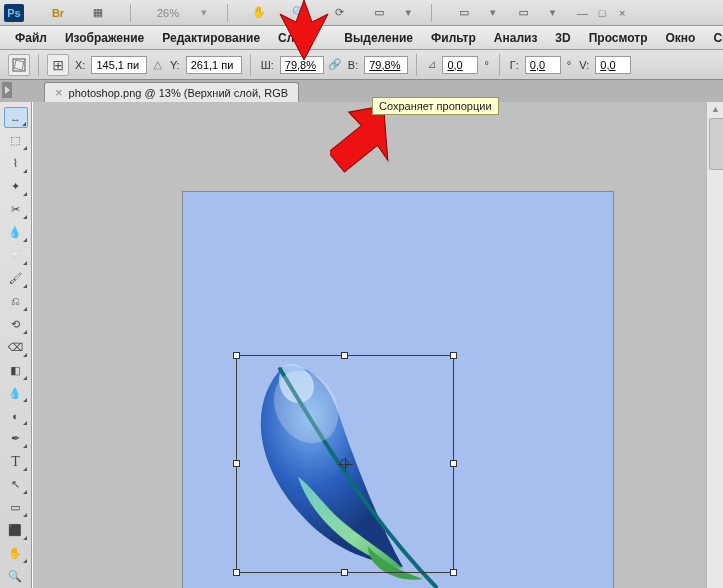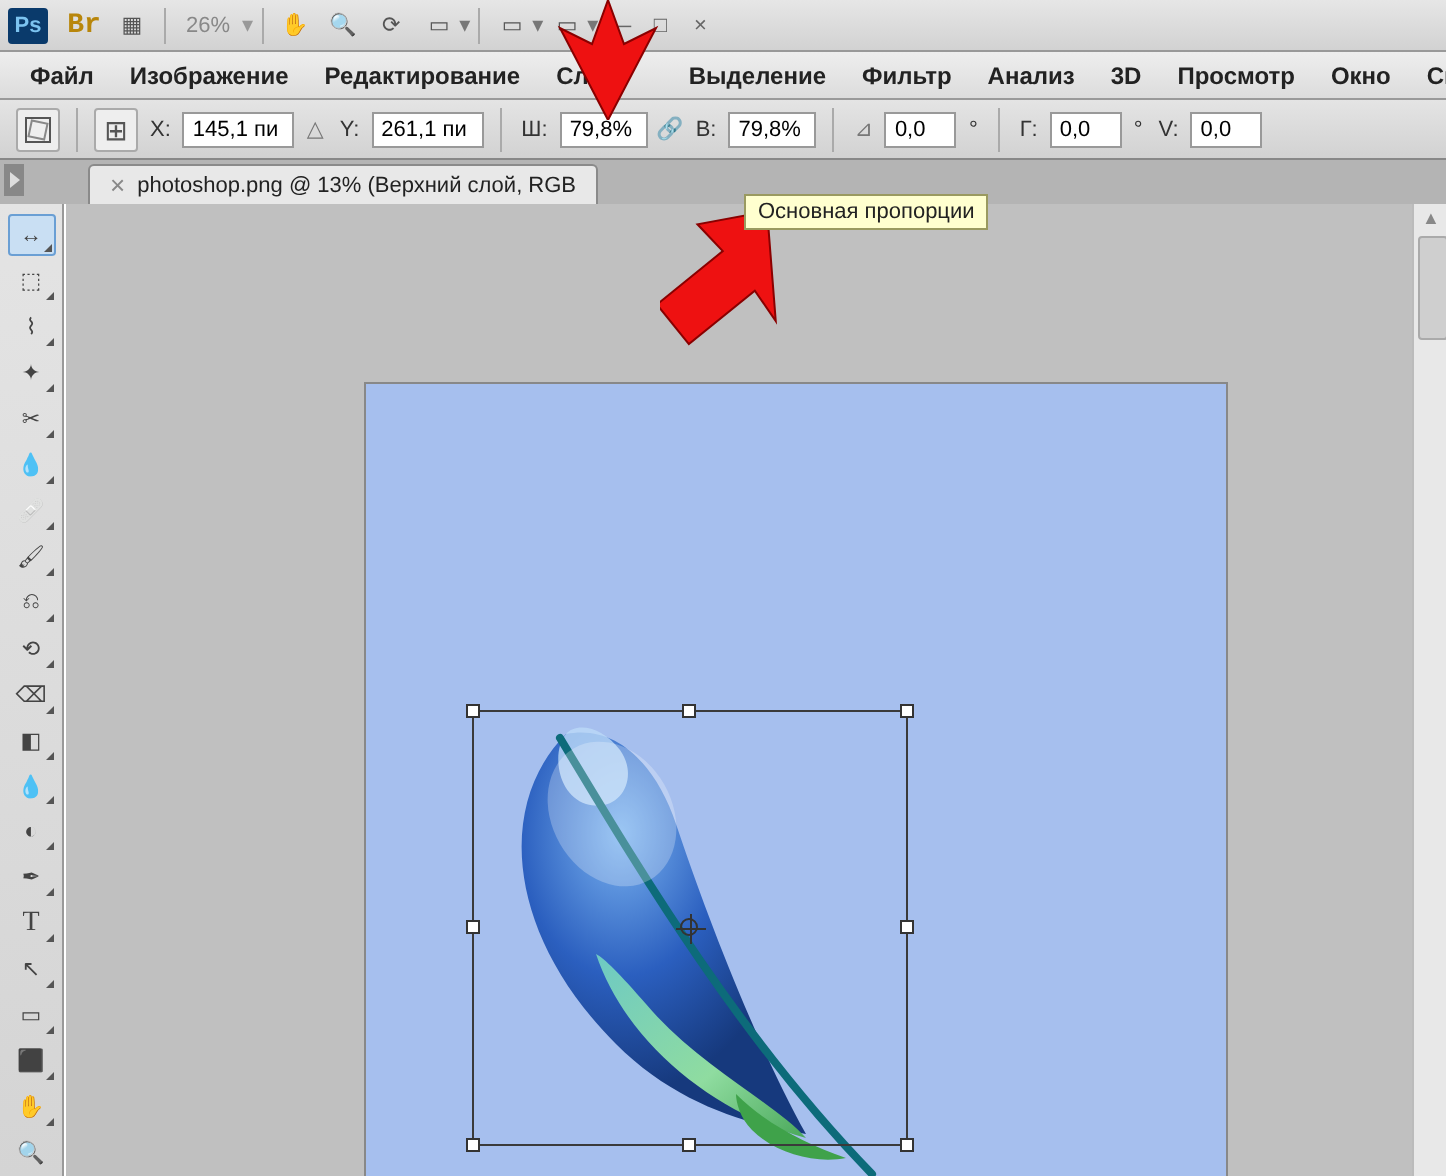--- a/index.html
+++ b/index.html
@@ -1,34 +1,34 @@
 <!DOCTYPE html>
 <html><head>
 <meta charset="utf-8">
 <style>
 * { box-sizing: border-box; margin: 0; padding: 0; font-family: Tahoma, Arial, sans-serif; font-size: 11px; }
 body { background: #b8b8b8; width: 723px; height: 588px; overflow: hidden; position: relative; }
 
-.titlebar { height: 26px; background: linear-gradient(#e6e6e6, #d2d2d2); display: flex; align-items: center; padding: 0 4px; border-bottom: 1px solid #999; }
+.titlebar { height: 26px; background: linear-gradient(#e6e6e6, #d2d2d2); display: flex; align-items: center; padding: 0 4px; border-bottom: 1px solid #999; gap: 16px; }
 .ps-logo { width: 20px; height: 18px; background: #0a3a6b; color: #7cc3f0; font-weight: bold; font-size: 11px; display: flex; align-items: center; justify-content: center; border-radius: 2px; margin-right: 6px; }
 .tb-btn { width: 22px; height: 20px; display: flex; align-items: center; justify-content: center; color: #555; margin: 0 1px; }
 .tb-sep { width: 1px; height: 18px; background: #aaa; margin: 0 4px; }
 .zoom-txt { color: #888; font-size: 11px; padding: 0 6px; }
 .workspace-label { margin-left: auto; color: #333; font-size: 12px; padding: 0 6px; }
 .win-controls { display: flex; gap: 6px; padding-left: 4px; }
 .win-btn { width: 14px; height: 14px; display: flex; align-items: center; justify-content: center; color: #666; }
 
 .menubar { height: 24px; background: linear-gradient(#eeeeee, #dcdcdc); display: flex; align-items: center; padding: 0 6px; border-bottom: 1px solid #999; font-weight: bold; }
 .menu-item { padding: 0 9px; color: #222; font-size: 12px; line-height: 24px; cursor: default; }
 
 .options-bar { height: 30px; background: linear-gradient(#e4e4e4, #d2d2d2); display: flex; align-items: center; padding: 0 8px; border-bottom: 1px solid #888; gap: 4px; }
 .opt-icon { width: 22px; height: 22px; border: 1px solid #aaa; background: #eee; display: flex; align-items: center; justify-content: center; color: #555; border-radius: 2px; }
 .opt-label { color: #333; font-size: 11px; padding: 0 2px; }
 .opt-input { width: 56px; height: 18px; border: 1px solid #999; background: #fff; font-size: 11px; padding: 0 4px; text-align: left; }
-.opt-input.sm { width: 44px; }
+.opt-input.sm { width: 44px; text-decoration: underline; }
 .opt-sep { width: 1px; height: 22px; background: #aaa; margin: 0 4px; }
 .link-icon { width: 14px; height: 18px; display: flex; align-items: center; justify-content: center; color: #666; }
 
 .doc-tab-bar { height: 22px; background: #b4b4b4; display: flex; align-items: flex-end; padding-left: 44px; }
 .doc-tab { background: #e8e8e8; border: 1px solid #8a8a8a; border-bottom: none; height: 20px; display: flex; align-items: center; padding: 0 10px; color: #222; font-size: 11px; border-radius: 3px 3px 0 0; }
 .tab-x { color:#888; margin-right:6px; font-size:13px; line-height:1; }
 .side-collapse { position: absolute; left: 2px; top: 82px; width: 10px; height: 16px; background: #888; display:flex; align-items:center; justify-content:center; }
 .side-collapse::before { content:""; border-top:4px solid transparent; border-bottom:4px solid transparent; border-left:5px solid #ddd; }
 
 .workarea { position: absolute; top: 102px; left: 0; right: 0; bottom: 0; display: flex; }
@@ -58,21 +58,21 @@
 .tooltip { position: absolute; background: #ffffcf; border: 1px solid #9a9a60; padding: 2px 6px; color: #222; font-size: 11px; z-index: 100; }
 
 .arrow { position: absolute; z-index: 90; }
 .arrow svg { display: block; }
 </style>
 </head>
 <body>
 
 <div class="titlebar">
   <div class="ps-logo">Ps</div>
-  <div class="tb-btn" style="font-size:14px;font-weight:bold;color:#b8860b;font-family:Liberation Mono, monospace;">Br</div>
+  <div class="tb-btn" style="font-size:11px;font-weight:bold;color:#b8860b;">Br</div>
   <div class="tb-btn">▦</div>
   <div class="tb-sep"></div>
   <div class="zoom-txt">26%</div>
   <span style="color:#999;">▾</span>
   <div class="tb-sep"></div>
   <div class="tb-btn">✋</div>
   <div class="tb-btn">🔍</div>
   <div class="tb-btn">⟳</div>
   <div class="tb-btn">▭</div>
   <span style="color:#777;margin-left:-2px;">▾</span>
@@ -263,21 +263,21 @@
       <div class="handle h-bl"></div>
       <div class="handle h-bm"></div>
       <div class="handle h-br"></div>
       <div class="handle h-center"></div>
     </div>
 
     <div class="scroll-right"></div>
   </div>
 </div>
 
-<div class="tooltip" style="left:372px; top:97px;">Основная пропорции</div>
+<div class="tooltip" style="left:372px; top:97px;">Сохраняет пропорции</div>
 
 <div class="arrow" style="left:274px; top:0px;">
   <svg width="60" height="60">
       <polygon points="30,60 6,14 22,22 30,0 38,22 54,14" fill="#e11" stroke="#8a0000" stroke-width="1"></polygon>
     </svg>
 </div>
 <div class="arrow" style="left:330px; top:104px;">
   <svg width="70" height="70">
       <polygon points="50,0 16,10 30,22 0,52 18,70 48,40 60,54" fill="#e11" stroke="#8a0000" stroke-width="1" transform="rotate(6 35 35)"></polygon>
     </svg>

